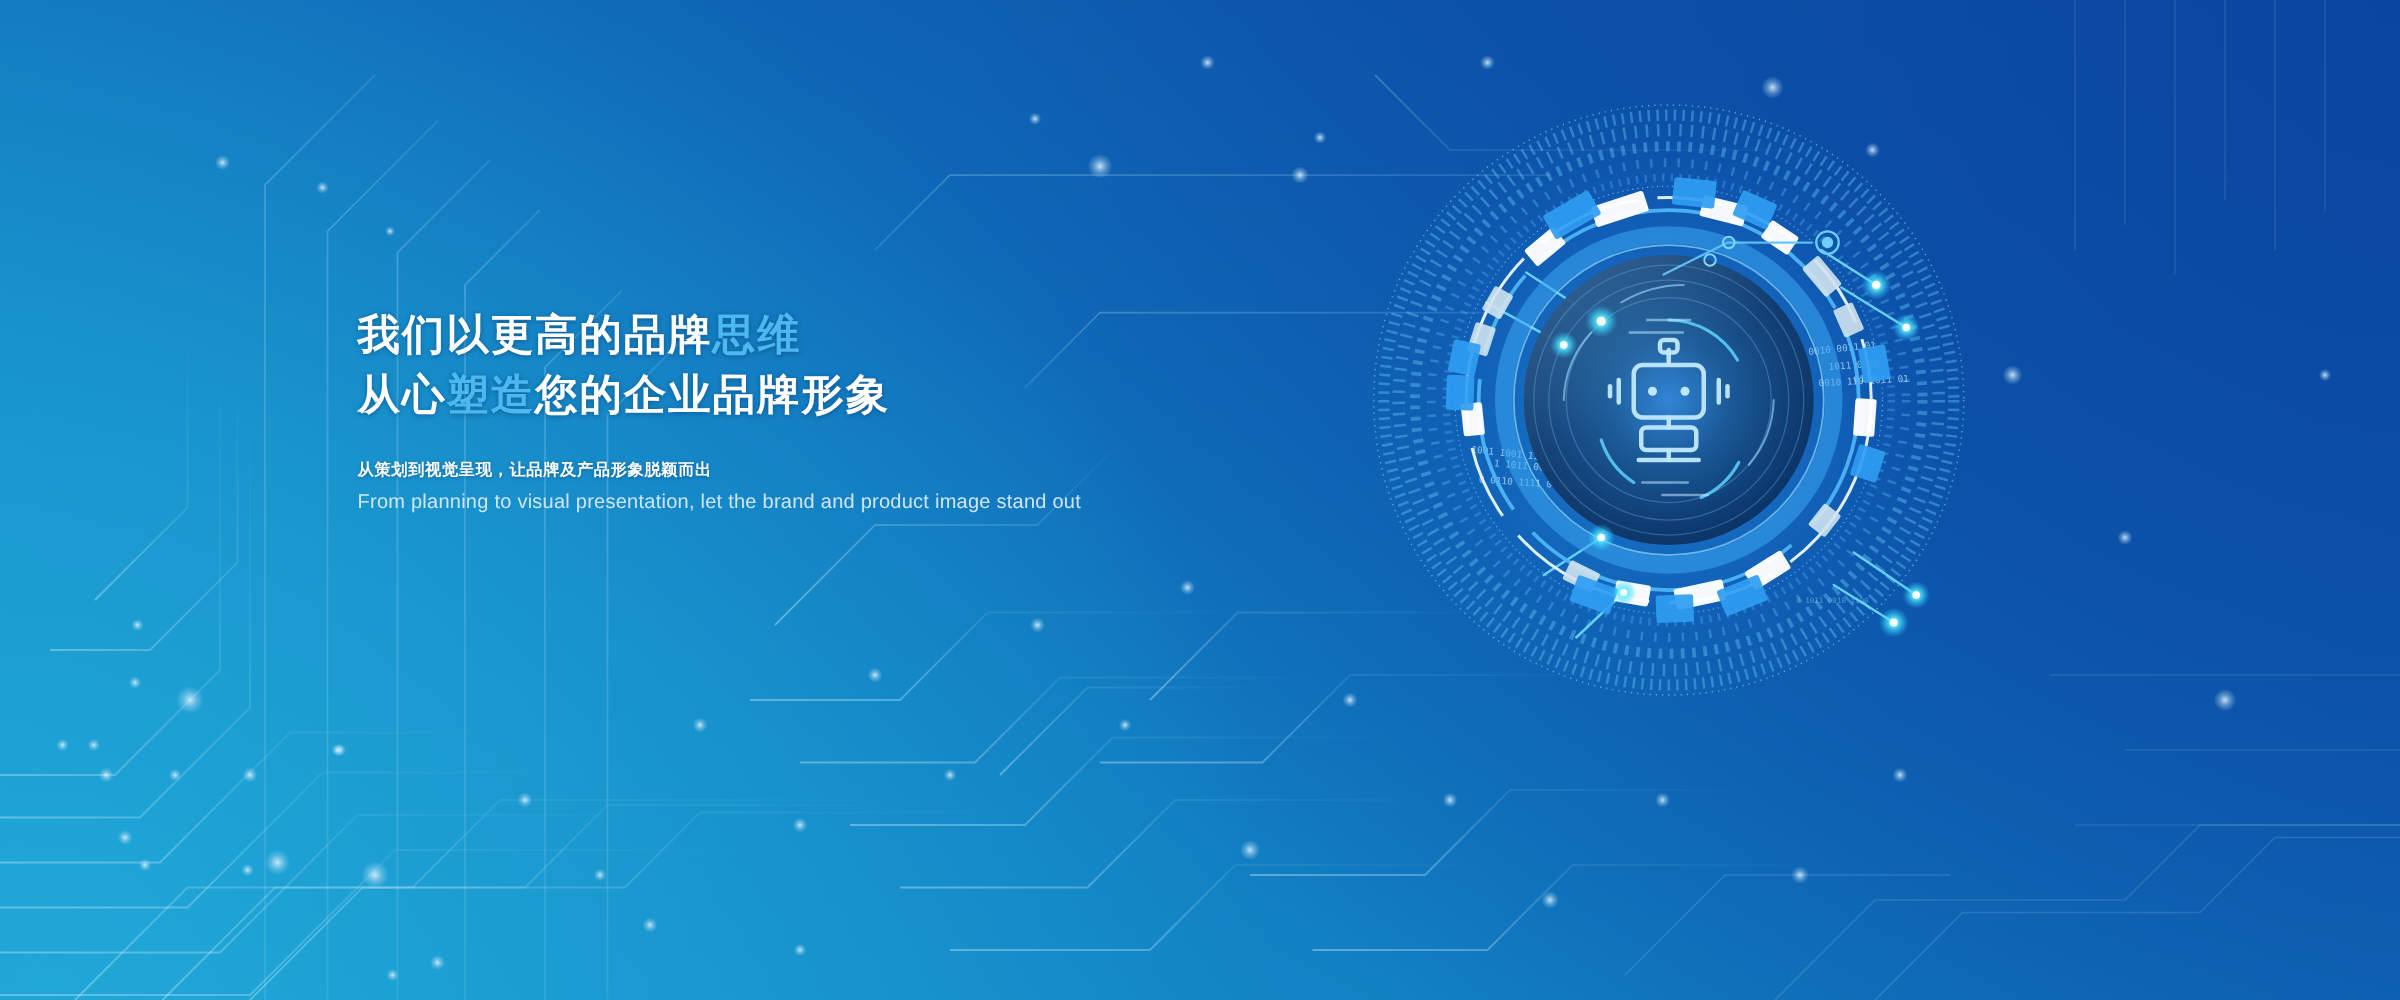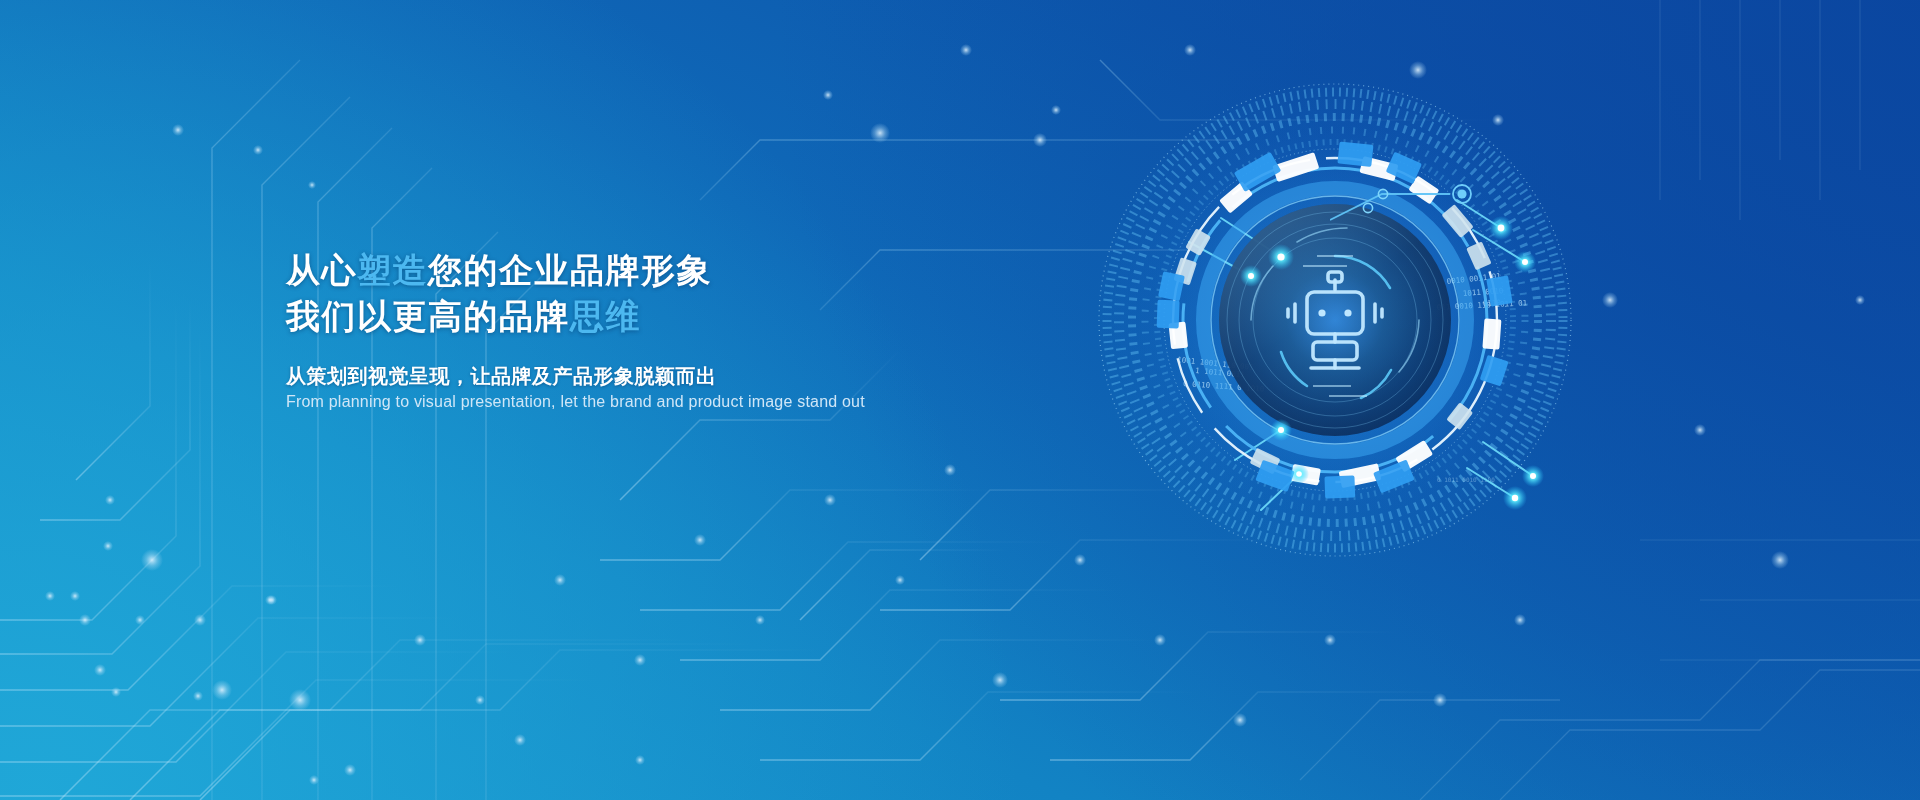--- a/index.html
+++ b/index.html
@@ -29,21 +29,21 @@
 
   
   .copy{position:absolute;left:286px;top:245px;width:780px;}
   .headline{
     margin:0;font-size:34px;line-height:46px;font-weight:bold;color:#ffffff;
     letter-spacing:1.5px;text-shadow:0 1px 4px rgba(4,38,84,.45);white-space:nowrap;
   }
   .headline .accent{color:#4cb8f0;}
   .hl2{margin-top:2px;}
   .sub-cn{
-    margin:0;padding-top:25px;font-size:20px;line-height:24px;font-weight:bold;
+    margin:0;padding-top:25px;font-size:13px;line-height:24px;font-weight:bold;
     color:#ffffff;letter-spacing:.5px;white-space:nowrap;
     text-shadow:0 1px 3px rgba(4,38,84,.4);
   }
   .sub-en{
     margin:0;padding-top:5px;font-size:16px;line-height:18px;
     color:#cfe6f7;letter-spacing:.2px;white-space:nowrap;
   }
 </style>
 </head>
 <body>
@@ -382,19 +382,19 @@
       <circle cx="53" cy="34" r="4.6" fill="none" stroke="#7fd5fb" stroke-width="1.6"></circle>
       <circle cx="38" cy="48" r="4.6" fill="none" stroke="#7fd5fb" stroke-width="1.6"></circle>
       <g>
         <circle cx="132" cy="34" r="9" fill="none" stroke="#6fcdfa" stroke-width="1.8"></circle>
         <circle cx="132" cy="34" r="4.6" fill="#6fcdfa"></circle>
       </g>
     </svg>
   </div>
 
   <div class="copy">
+    <h1 class="headline"><span>我们以更高的品牌</span><span class="accent">思维</span></h1>
     <h1 class="headline hl2"><span>从心</span><span class="accent">塑造</span><span>您的企业品牌形象</span></h1>
-    <h1 class="headline"><span>我们以更高的品牌</span><span class="accent">思维</span></h1>
     <p class="sub-cn">从策划到视觉呈现，让品牌及产品形象脱颖而出</p>
     <p class="sub-en">From planning to visual presentation, let the brand and product image stand out</p>
   </div>
 
 </div>
 
 </body></html>

